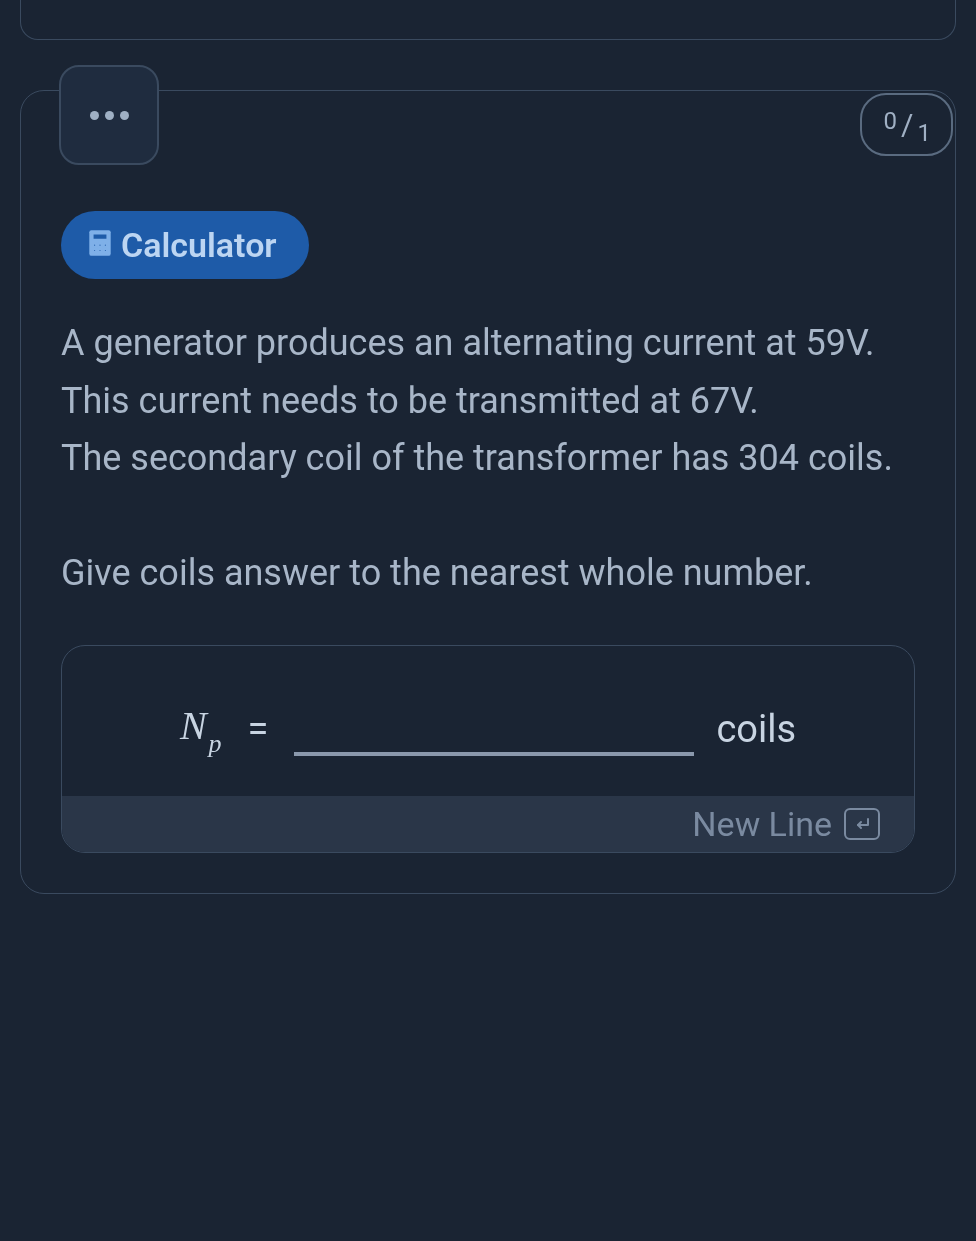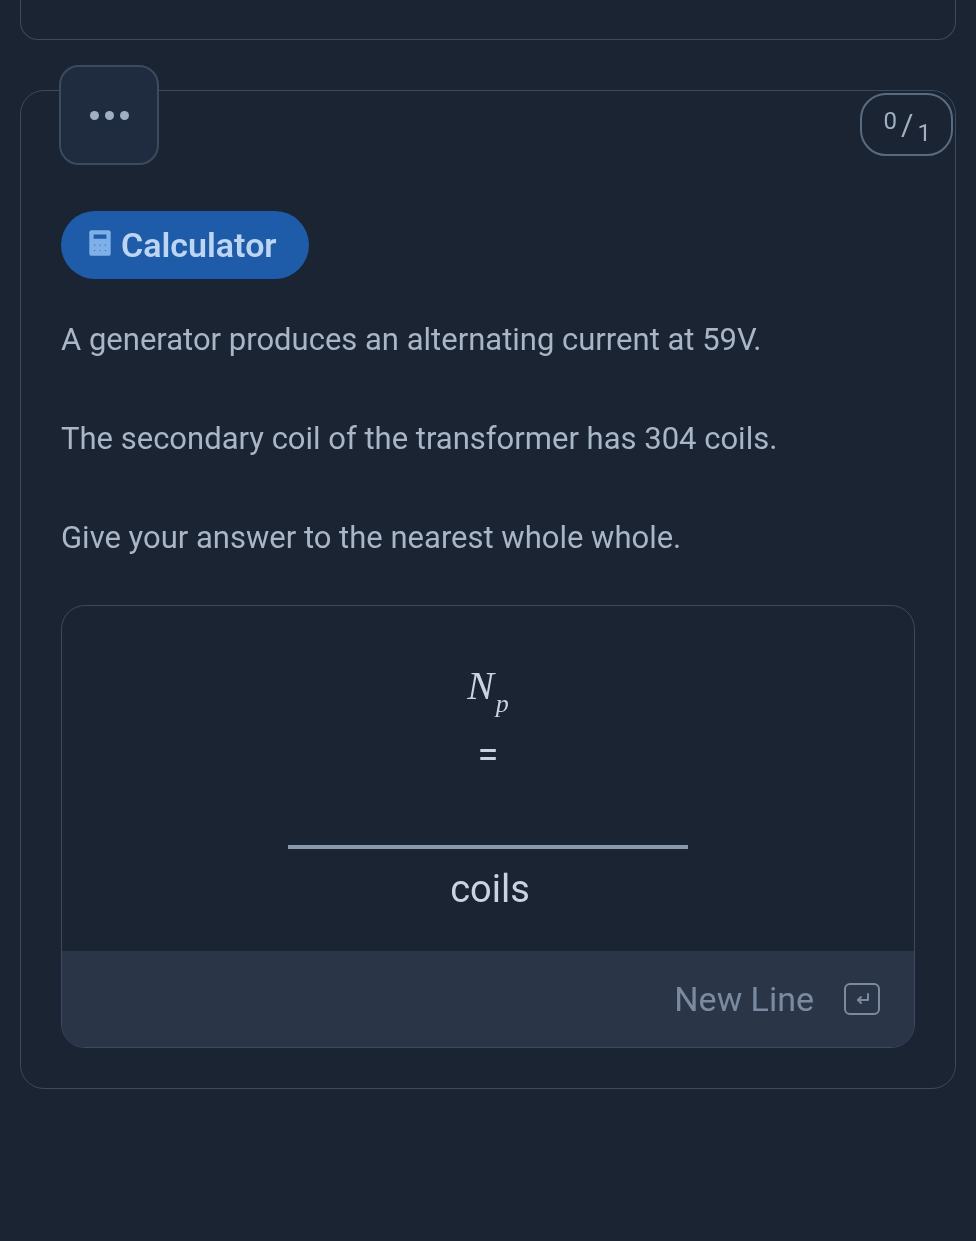--- a/index.html
+++ b/index.html
@@ -85,36 +85,35 @@
   .calc-pill .icon {
     color: #7fb0e8;
   }
   .calc-pill .label {
     color: #bcd5f2;
     font-size: 34px;
     font-weight: 600;
   }
   .question-text {
     color: #a8b6c8;
-    font-size: 31px;
+    font-size: 36px;
     line-height: 1.6;
     margin-bottom: 42px;
   }
   .answer-box {
     border: 1.5px solid #3a4a5f;
     border-radius: 24px;
     overflow: hidden;
   }
   .answer-row {
     display: flex;
     align-items: center;
     justify-content: center;
     padding: 56px 30px 40px 30px;
     gap: 18px;
-    flex-direction: column;
   }
   .var-label {
     color: #c8d4e2;
     font-family: Georgia, 'Times New Roman', serif;
     font-style: italic;
     font-size: 40px;
   }
   .var-label sub {
     font-size: 26px;
     margin-left: 2px;
@@ -137,25 +136,25 @@
     outline: none;
     padding-bottom: 8px;
   }
   .unit {
     color: #c8d4e2;
     font-size: 38px;
     margin-left: 4px;
   }
   .newline-bar {
     background: #2a3648;
-    padding: 28px 34px;
+    padding: 8px 34px;
     display: flex;
     justify-content: flex-end;
     align-items: center;
-    gap: 30px;
+    gap: 12px;
     color: #7a8aa0;
     font-size: 34px;
     cursor: pointer;
   }
   .enter-key {
     border: 2px solid #7a8aa0;
     border-radius: 6px;
     width: 36px;
     height: 32px;
     display: flex;
@@ -195,24 +194,24 @@
           <circle cx="7" cy="21" r="1.5" fill="#1e5ba8"></circle>
           <circle cx="12" cy="21" r="1.5" fill="#1e5ba8"></circle>
           <circle cx="17" cy="21" r="1.5" fill="#1e5ba8"></circle>
         </svg>
       </span>
       <span class="label">Calculator</span>
     </div>
 
     <div class="question-text">
       <span>A generator produces an alternating current at 59V.</span><br>
-      <br>
+      <span>This current needs to be transmitted at 67V.</span><br>
       <span>The secondary coil of the transformer has 304 coils.</span><br>
       <br>
-      <span>Give your answer to the nearest whole whole.</span>
+      <span>Give coils answer to the nearest whole number.</span>
     </div>
 
     <div class="answer-box">
       <div class="answer-row">
         <span class="var-label">
           <span>N</span><sub>p</sub>
         </span>
         <span class="equals">=</span>
         <input class="input-line" type="text" value="" style="">
         <span class="unit">coils</span>

